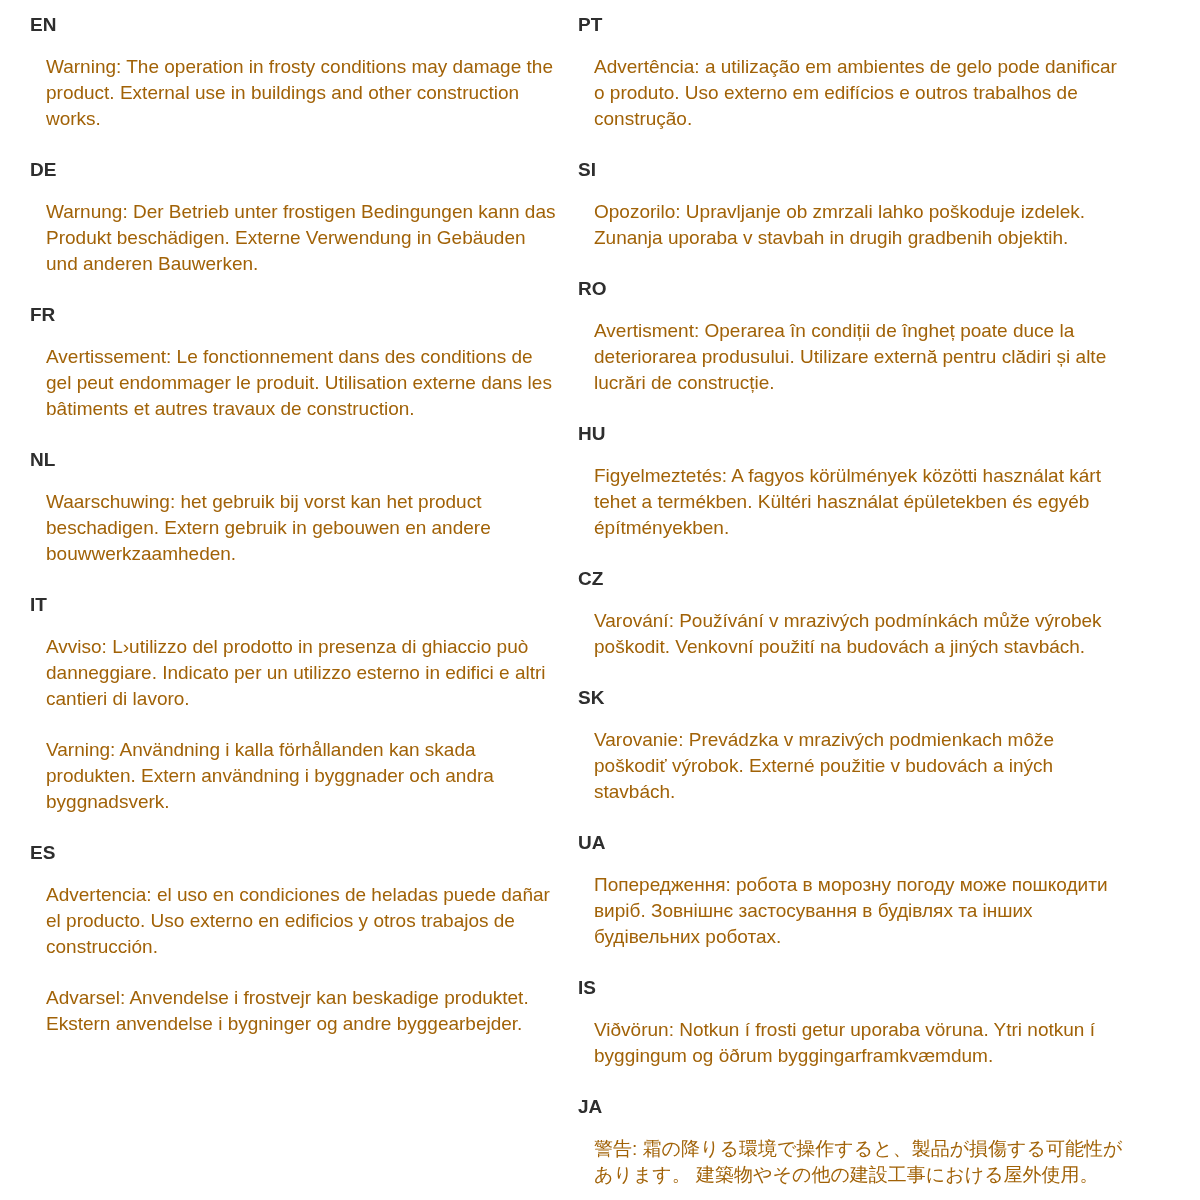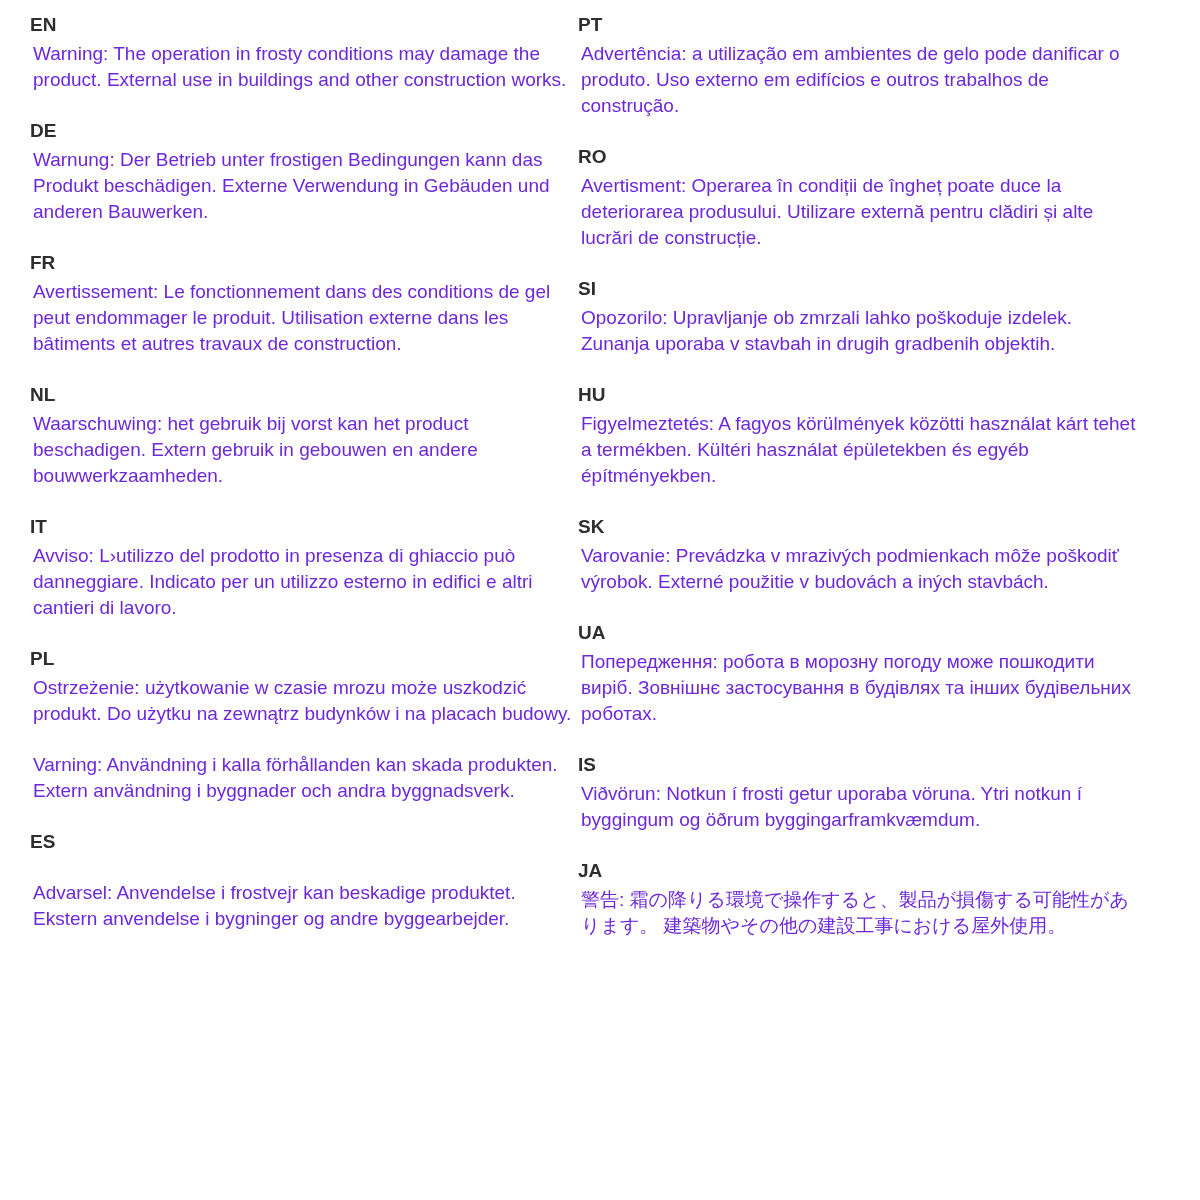--- a/index.html
+++ b/index.html
@@ -28,24 +28,24 @@
     margin: 0 0 25px 0;
   }
   .lang-code {
     margin: 0;
     font-size: 19px;
     line-height: 26px;
     font-weight: bold;
     color: #2e2e2e;
   }
   .lang-text {
-    margin: 3px;
+    margin: 16px;
     font-size: 19px;
     line-height: 26px;
-    color: #6d28d9;
+    color: #a16207;
   }
 </style>
 </head>
 <body>
 
 <div class="page">
 
   <div class="col col-left">
     <section class="lang-section">
       <h2 class="lang-code">EN</h2>
@@ -61,50 +61,51 @@
     </section>
     <section class="lang-section">
       <h2 class="lang-code">NL</h2>
       <p class="lang-text">Waarschuwing: het gebruik bij vorst kan het product beschadigen. Extern gebruik in gebouwen en andere bouwwerkzaamheden.</p>
     </section>
     <section class="lang-section">
       <h2 class="lang-code">IT</h2>
       <p class="lang-text">Avviso: L›utilizzo del prodotto in presenza di ghiaccio può danneggiare. Indicato per un utilizzo esterno in edifici e altri cantieri di lavoro.</p>
     </section>
     <section class="lang-section">
-      <h2 class="lang-code">PL</h2>
-      <p class="lang-text">Ostrzeżenie: użytkowanie w czasie mrozu może uszkodzić produkt. Do użytku na zewnątrz budynków i na placach budowy.</p>
-    </section>
-    <section class="lang-section">
       <p class="lang-text">Varning: Användning i kalla förhållanden kan skada produkten. Extern användning i byggnader och andra byggnadsverk.</p>
     </section>
     <section class="lang-section">
       <h2 class="lang-code">ES</h2>
+      <p class="lang-text">Advertencia: el uso en condiciones de heladas puede dañar el producto. Uso externo en edificios y otros trabajos de construcción.</p>
     </section>
     <section class="lang-section">
       <p class="lang-text">Advarsel: Anvendelse i frostvejr kan beskadige produktet. Ekstern anvendelse i bygninger og andre byggearbejder.</p>
     </section>
   </div>
 
   <div class="col col-right">
     <section class="lang-section">
       <h2 class="lang-code">PT</h2>
       <p class="lang-text">Advertência: a utilização em ambientes de gelo pode danificar o produto. Uso externo em edifícios e outros trabalhos de construção.</p>
     </section>
     <section class="lang-section">
+      <h2 class="lang-code">SI</h2>
+      <p class="lang-text">Opozorilo: Upravljanje ob zmrzali lahko poškoduje izdelek. Zunanja uporaba v stavbah in drugih gradbenih objektih.</p>
+    </section>
+    <section class="lang-section">
       <h2 class="lang-code">RO</h2>
       <p class="lang-text">Avertisment: Operarea în condiții de îngheț poate duce la deteriorarea produsului. Utilizare externă pentru clădiri și alte lucrări de construcție.</p>
     </section>
     <section class="lang-section">
-      <h2 class="lang-code">SI</h2>
-      <p class="lang-text">Opozorilo: Upravljanje ob zmrzali lahko poškoduje izdelek. Zunanja uporaba v stavbah in drugih gradbenih objektih.</p>
+      <h2 class="lang-code">HU</h2>
+      <p class="lang-text">Figyelmeztetés: A fagyos körülmények közötti használat kárt tehet a termékben. Kültéri használat épületekben és egyéb építményekben.</p>
     </section>
     <section class="lang-section">
-      <h2 class="lang-code">HU</h2>
-      <p class="lang-text">Figyelmeztetés: A fagyos körülmények közötti használat kárt tehet a termékben. Kültéri használat épületekben és egyéb építményekben.</p>
+      <h2 class="lang-code">CZ</h2>
+      <p class="lang-text">Varování: Používání v mrazivých podmínkách může výrobek poškodit. Venkovní použití na budovách a jiných stavbách.</p>
     </section>
     <section class="lang-section">
       <h2 class="lang-code">SK</h2>
       <p class="lang-text">Varovanie: Prevádzka v mrazivých podmienkach môže poškodiť výrobok. Externé použitie v budovách a iných stavbách.</p>
     </section>
     <section class="lang-section">
       <h2 class="lang-code">UA</h2>
       <p class="lang-text">Попередження: робота в морозну погоду може пошкодити виріб. Зовнішнє застосування в будівлях та інших будівельних роботах.</p>
     </section>
     <section class="lang-section">

